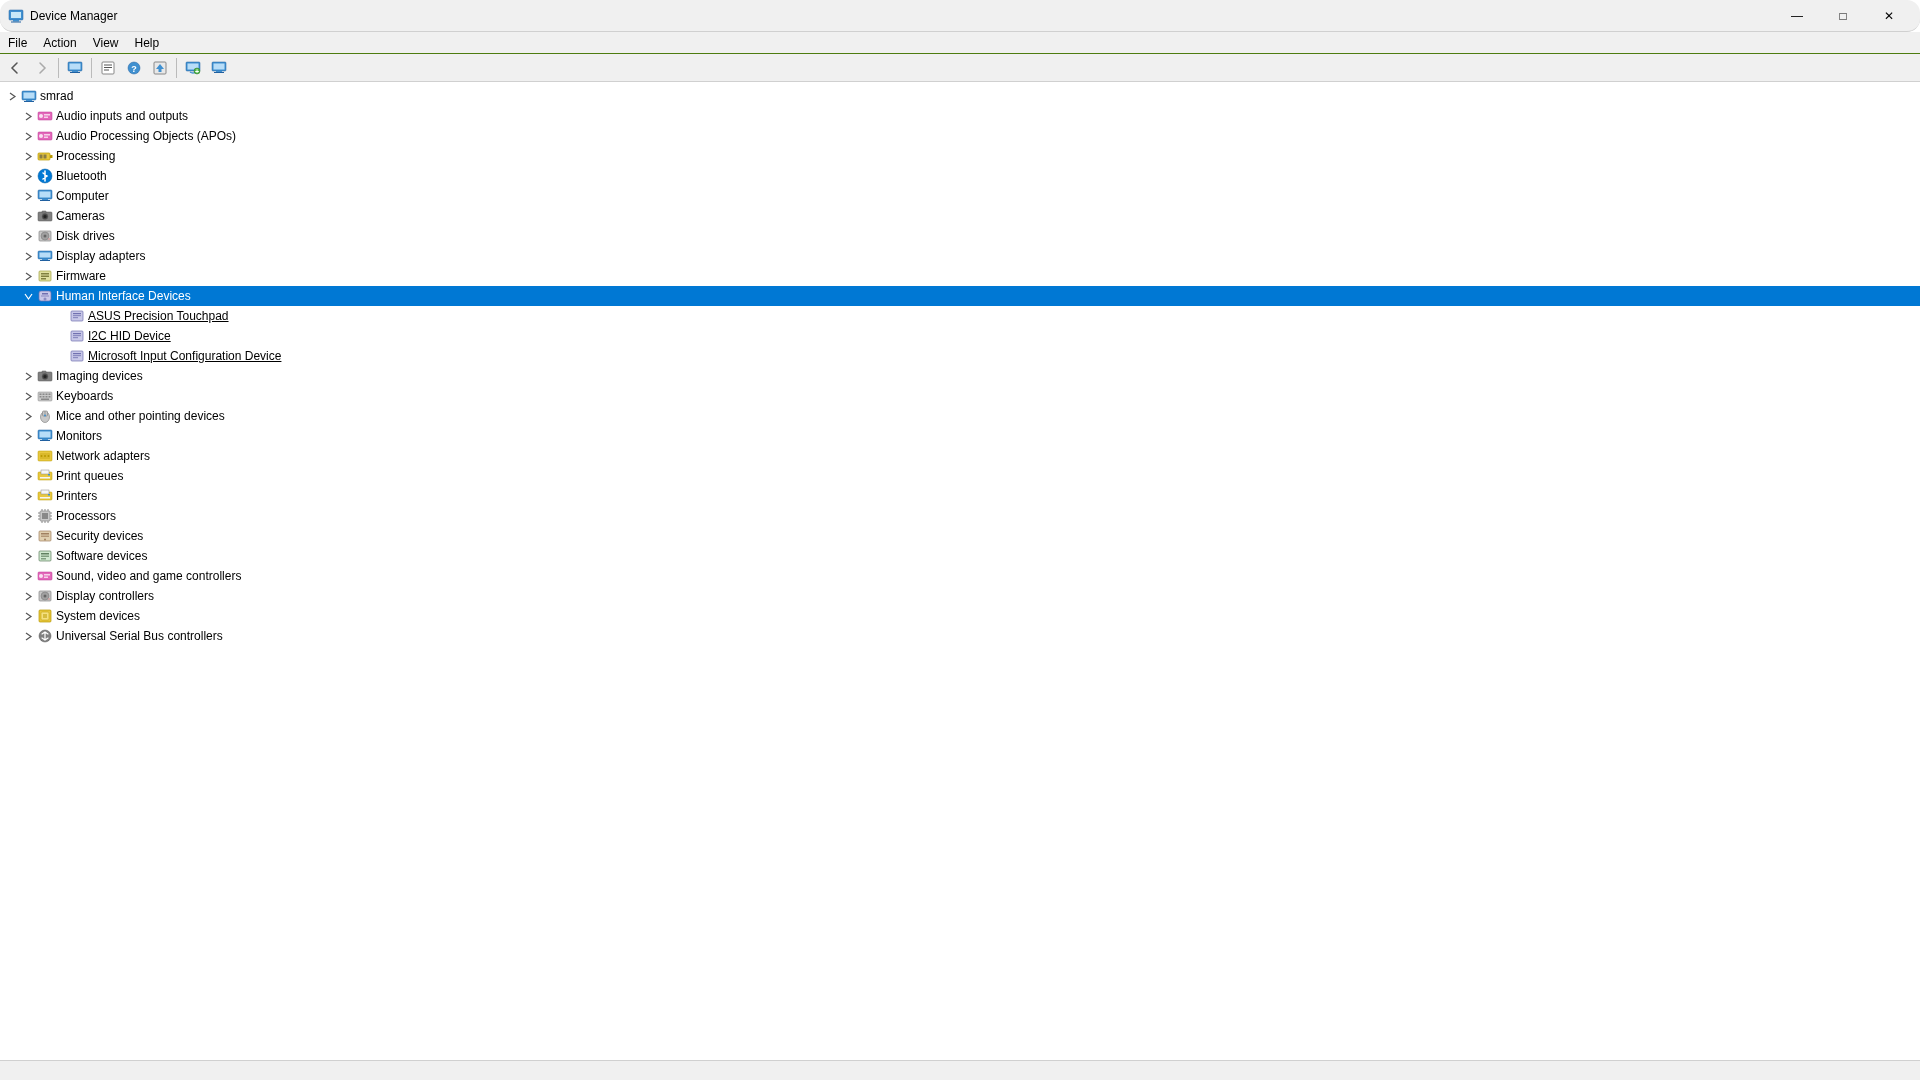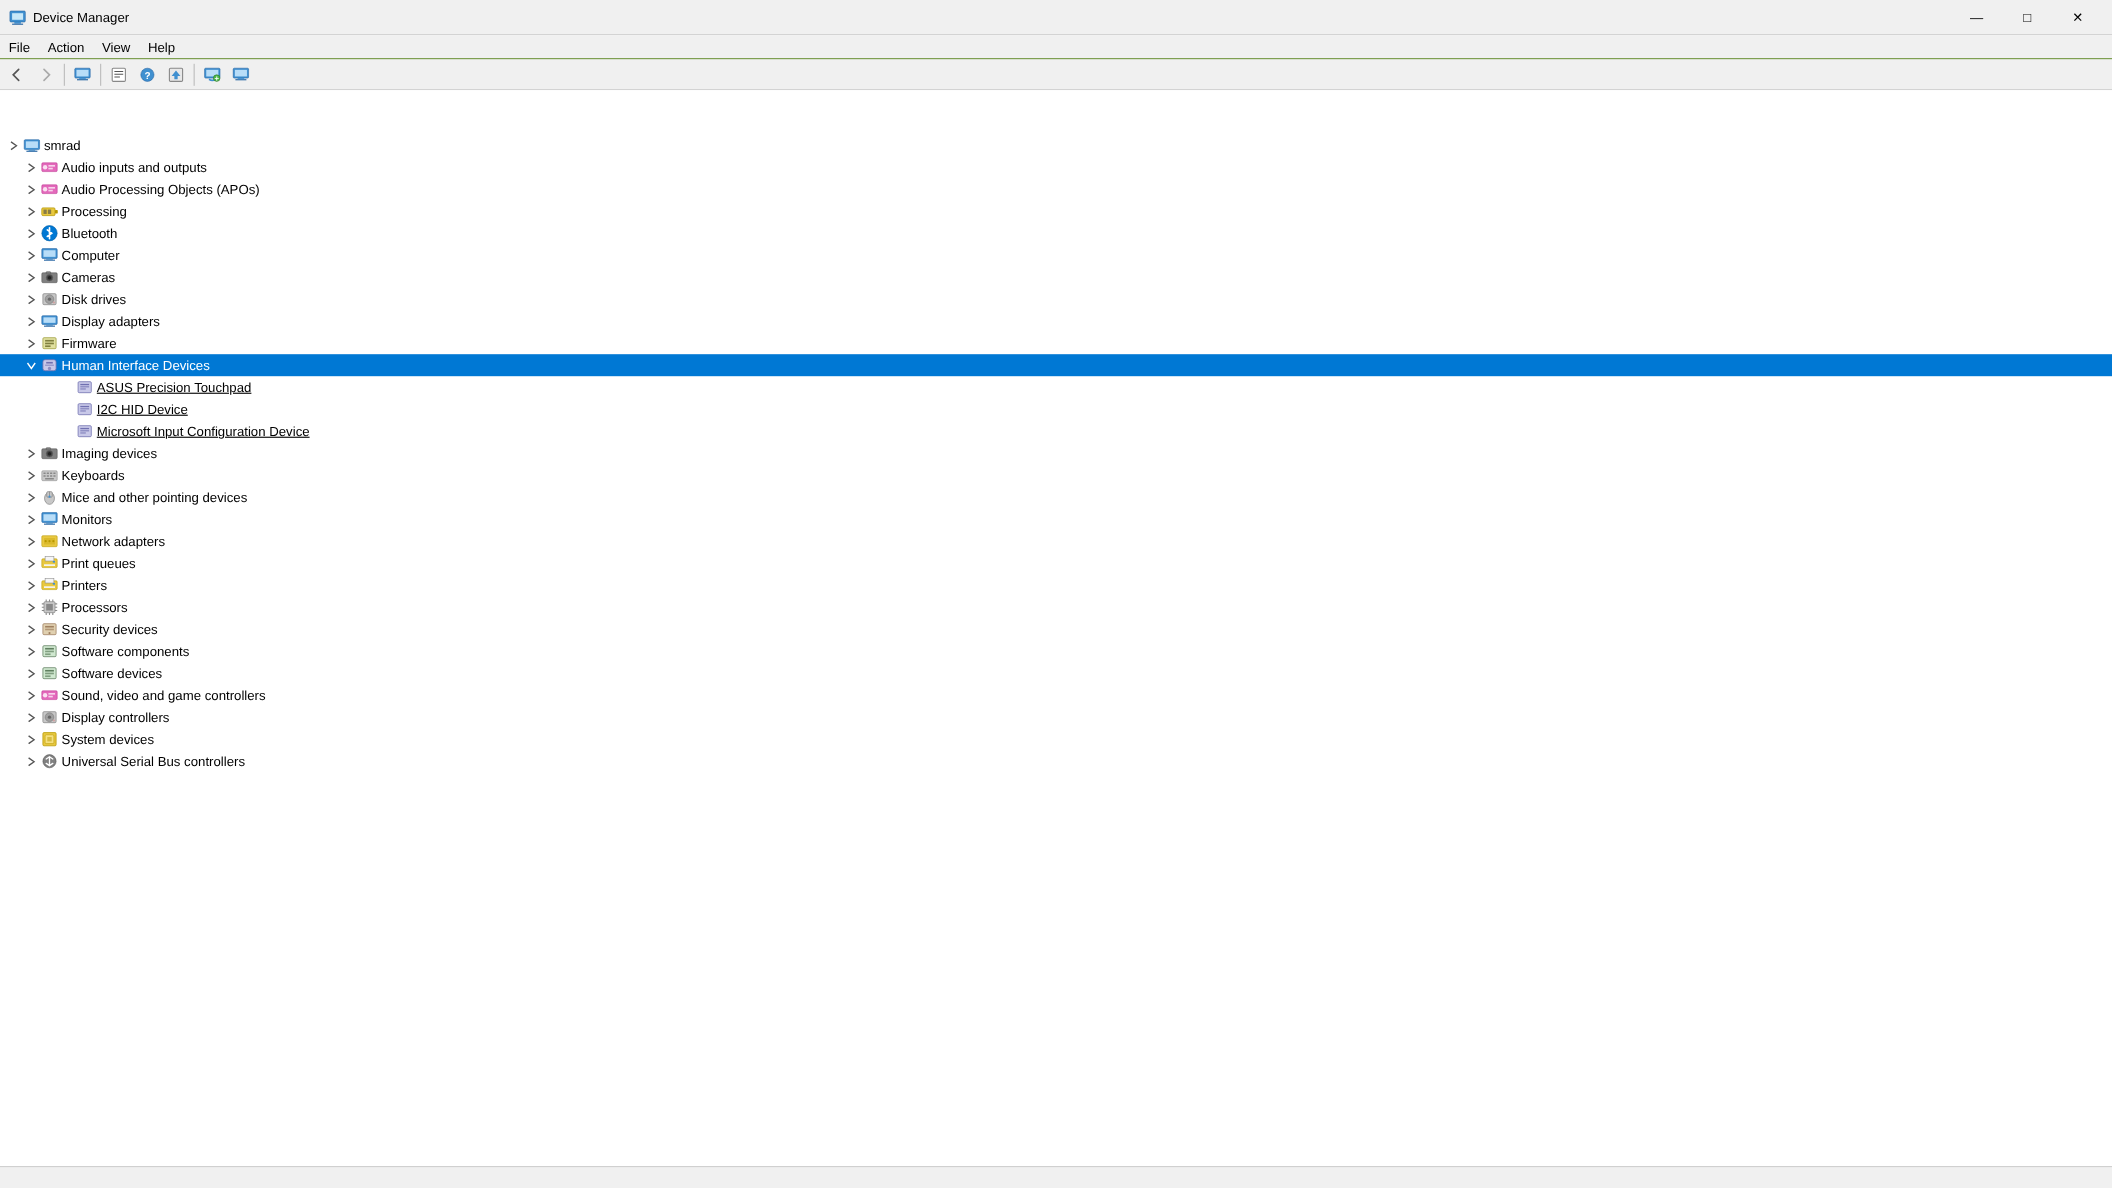--- a/index.html
+++ b/index.html
@@ -15,20 +15,21 @@
 
     
     .title-bar {
       background: #f0f0f0;
       height: 32px;
       display: flex;
       align-items: center;
       padding: 0 8px;
       border-bottom: 1px solid #d0d0d0;
       user-select: none;
+      border-radius: 13px;
     }
     .title-bar-icon {
       width: 16px;
       height: 16px;
       margin-right: 6px;
       display: flex;
       align-items: center;
       justify-content: center;
     }
     .title-bar-text {
@@ -140,21 +141,21 @@
       align-items: center;
       justify-content: center;
       flex-shrink: 0;
     }
 
     .tree-label {
       font-size: 12px;
     }
 
     
-    .indent-0 { padding-left: 4px; margin-top: 36px; }
+    .indent-0 { padding-left: 4px; }
     .indent-1 { padding-left: 20px; }
     .indent-2 { padding-left: 52px; text-decoration: underline; }
 
     
     .status-bar {
       height: 20px;
       background: #f0f0f0;
       border-top: 1px solid #d0d0d0;
       display: flex;
       align-items: center;
@@ -655,51 +656,35 @@
         <svg width="16" height="16" viewBox="0 0 16 16">
           <rect x="2" y="3" width="12" height="10" rx="1" fill="#e0d0b0" stroke="#a08060" stroke-width="0.7"></rect>
           <rect x="4" y="5" width="8" height="1.5" fill="#a08060"></rect>
           <rect x="4" y="7.5" width="8" height="1.5" fill="#a08060" opacity="0.7"></rect>
           <circle cx="8" cy="11.5" r="1" fill="#a08060"></circle>
         </svg>
       </div>
       <span class="tree-label">Security devices</span>
     </div>
 
+
     <div class="tree-item indent-1">
       <div class="expand-btn">
         <svg width="9" height="9" viewBox="0 0 9 9">
             <path d="M2 1 L7 4.5 L2 8" stroke="#555" stroke-width="1.2" fill="none"></path>
           </svg>
       </div>
       <div class="tree-icon">
         <svg width="16" height="16" viewBox="0 0 16 16">
           <rect x="2" y="3" width="12" height="10" rx="1" fill="#d0e8d0" stroke="#608060" stroke-width="0.7"></rect>
           <rect x="4" y="5" width="8" height="1.5" fill="#608060"></rect>
           <rect x="4" y="7.5" width="8" height="1.5" fill="#608060" opacity="0.7"></rect>
           <rect x="4" y="10" width="5" height="1.5" fill="#608060" opacity="0.7"></rect>
         </svg>
       </div>
-      <span class="tree-label">Software components</span>
-    </div>
-
-    <div class="tree-item indent-1">
-      <div class="expand-btn">
-        <svg width="9" height="9" viewBox="0 0 9 9">
-            <path d="M2 1 L7 4.5 L2 8" stroke="#555" stroke-width="1.2" fill="none"></path>
-          </svg>
-      </div>
-      <div class="tree-icon">
-        <svg width="16" height="16" viewBox="0 0 16 16">
-          <rect x="2" y="3" width="12" height="10" rx="1" fill="#d0e8d0" stroke="#608060" stroke-width="0.7"></rect>
-          <rect x="4" y="5" width="8" height="1.5" fill="#608060"></rect>
-          <rect x="4" y="7.5" width="8" height="1.5" fill="#608060" opacity="0.7"></rect>
-          <rect x="4" y="10" width="5" height="1.5" fill="#608060" opacity="0.7"></rect>
-        </svg>
-      </div>
       <span class="tree-label">Software devices</span>
     </div>
 
     <div class="tree-item indent-1">
       <div class="expand-btn">
         <svg width="9" height="9" viewBox="0 0 9 9">
             <path d="M2 1 L7 4.5 L2 8" stroke="#555" stroke-width="1.2" fill="none"></path>
           </svg>
       </div>
       <div class="tree-icon">

